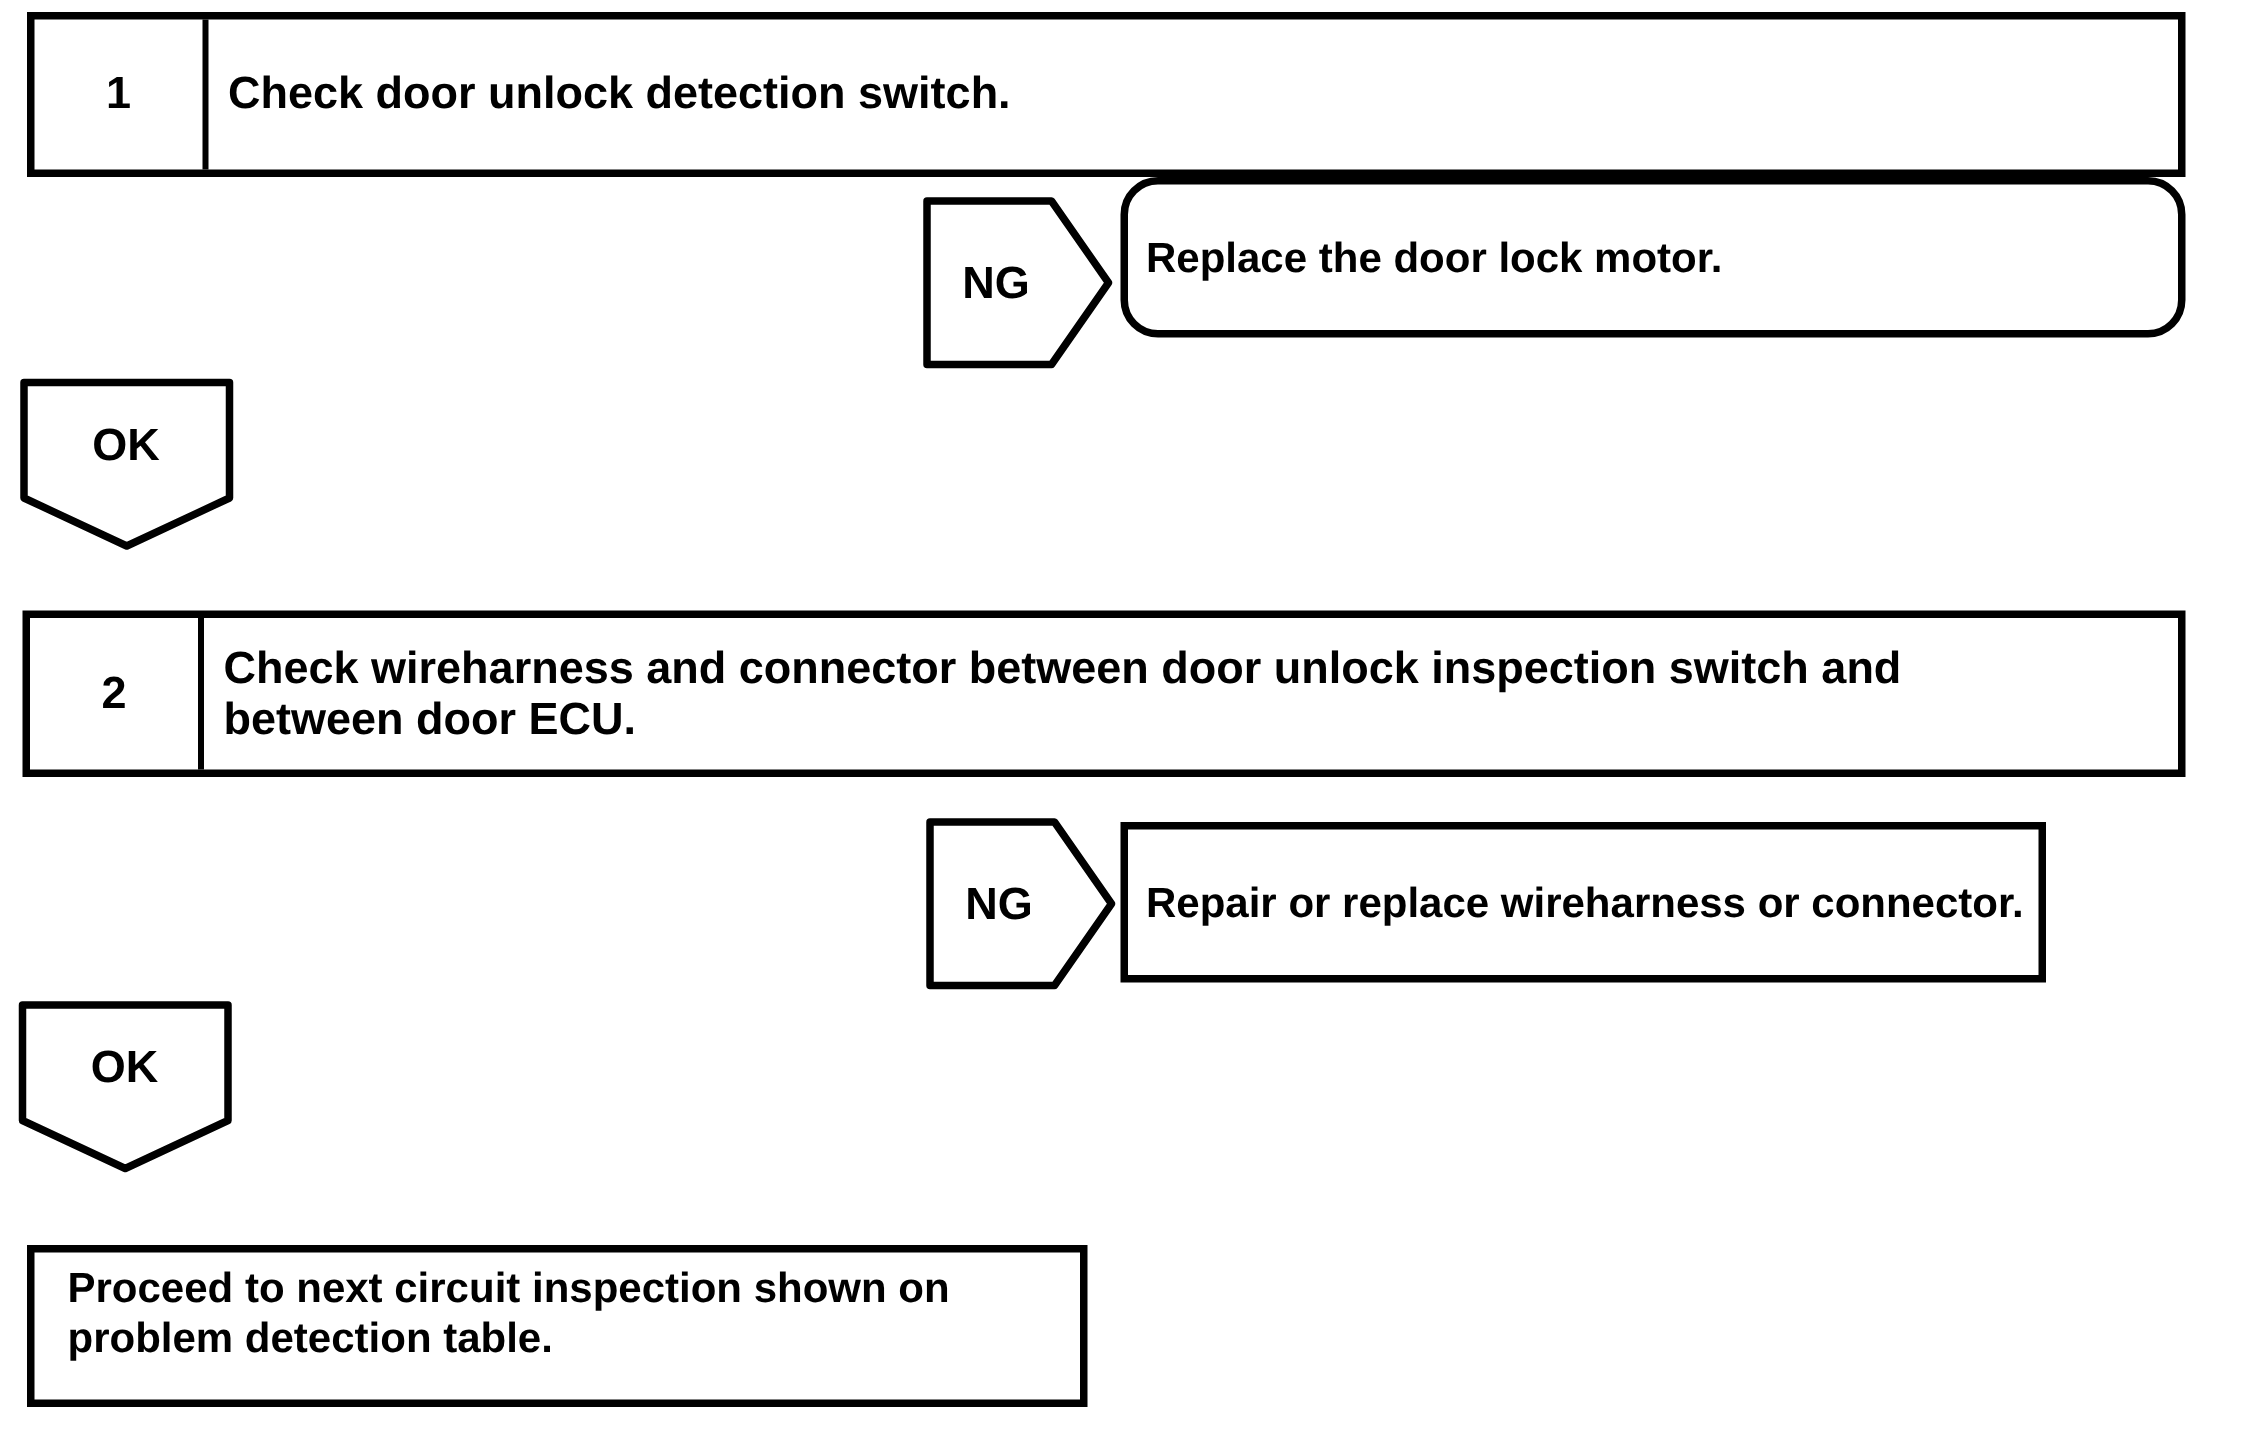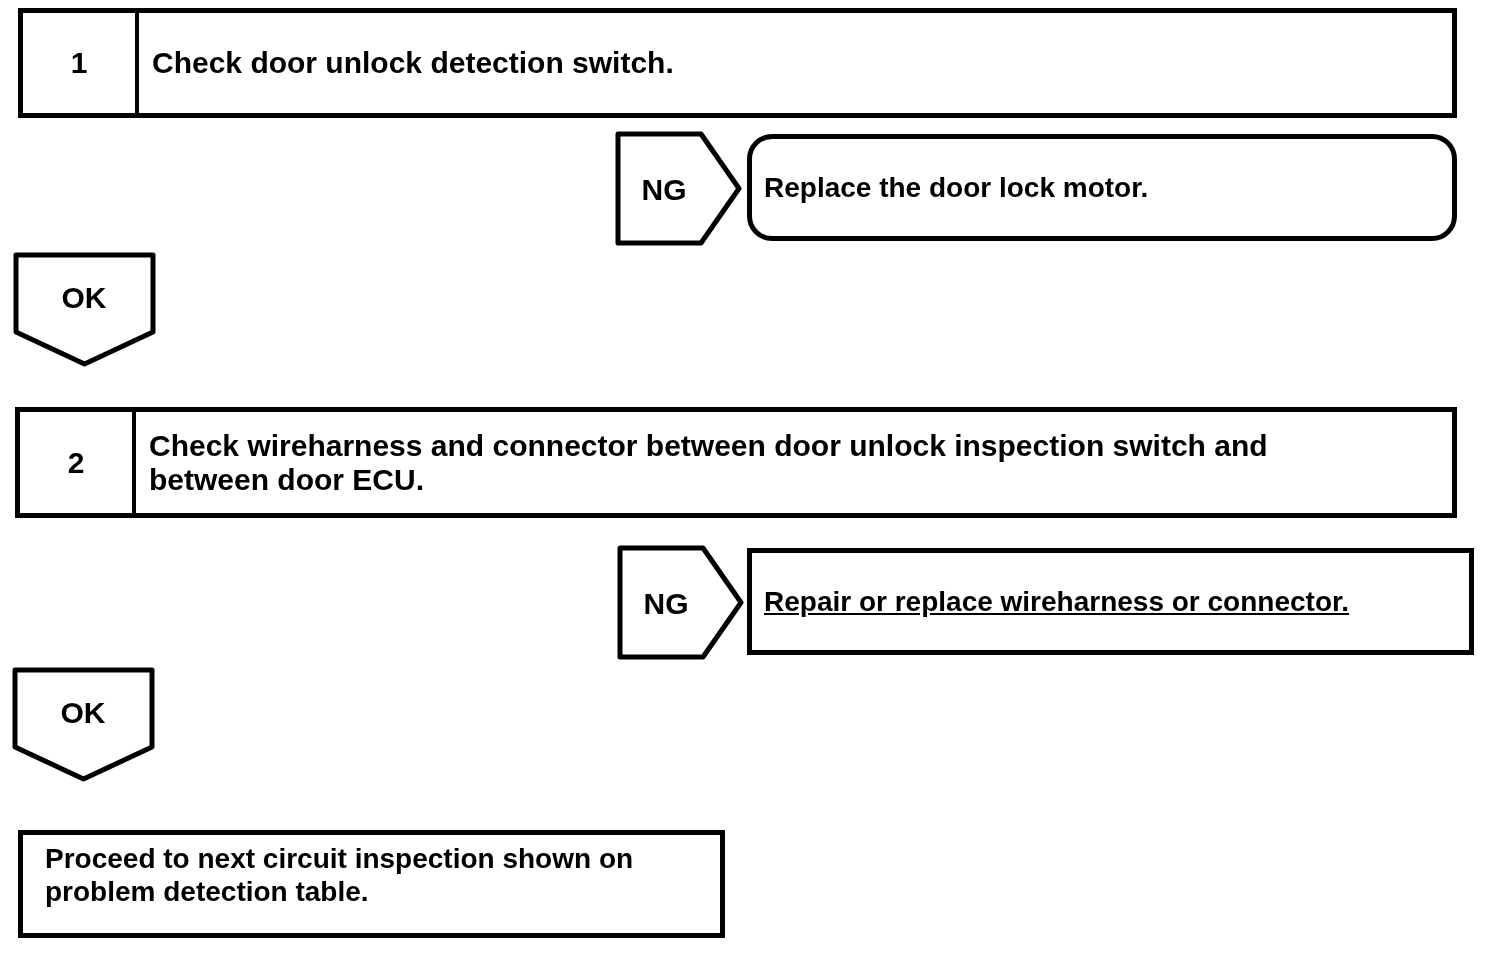--- a/index.html
+++ b/index.html
@@ -84,21 +84,21 @@
     <div class="step-text">
       <div>Check door unlock detection switch.</div>
     </div>
   </div>
 
   <svg class="shape" style="left:615px; top:131px;" width="127" height="115" viewBox="0 0 127 115">
     <polygon points="3,3 86,3 124,57.5 86,112 3,112"></polygon>
     <text x="49" y="58">NG</text>
   </svg>
 
-  <div class="box" style="left:747px; top:134px; width:710px; height:107px;border-radius:25px;">
+  <div class="box" style="left:747px; top:118px; width:710px; height:107px;border-radius:25px;">
     <div class="result-text">
       <div>Replace the door lock motor.</div>
     </div>
   </div>
 
   <svg class="shape" style="left:13px; top:252px;" width="144" height="116" viewBox="0 0 144 116">
     <polygon points="3,3 140,3 140,80 71.5,112 3,80"></polygon>
     <text x="71" y="45">OK</text>
   </svg>
 
@@ -108,21 +108,21 @@
       <div>Check wireharness and connector between door unlock inspection switch and</div>
       <div>between door ECU.</div>
     </div>
   </div>
 
   <svg class="shape" style="left:617px; top:545px;" width="127" height="115" viewBox="0 0 127 115">
     <polygon points="3,3 86,3 124,57.5 86,112 3,112"></polygon>
     <text x="49" y="58">NG</text>
   </svg>
 
-  <div class="box" style="left:747px; top:548px; width:727px; height:107px;text-decoration:underline;">
+  <div class="box" style="left:747px; top:548px; width:617px; height:107px;">
     <div class="result-text">
       <div>Repair or replace wireharness or connector.</div>
     </div>
   </div>
 
   <svg class="shape" style="left:12px; top:667px;" width="144" height="116" viewBox="0 0 144 116">
     <polygon points="3,3 140,3 140,80 71.5,112 3,80"></polygon>
     <text x="71" y="45">OK</text>
   </svg>
 

